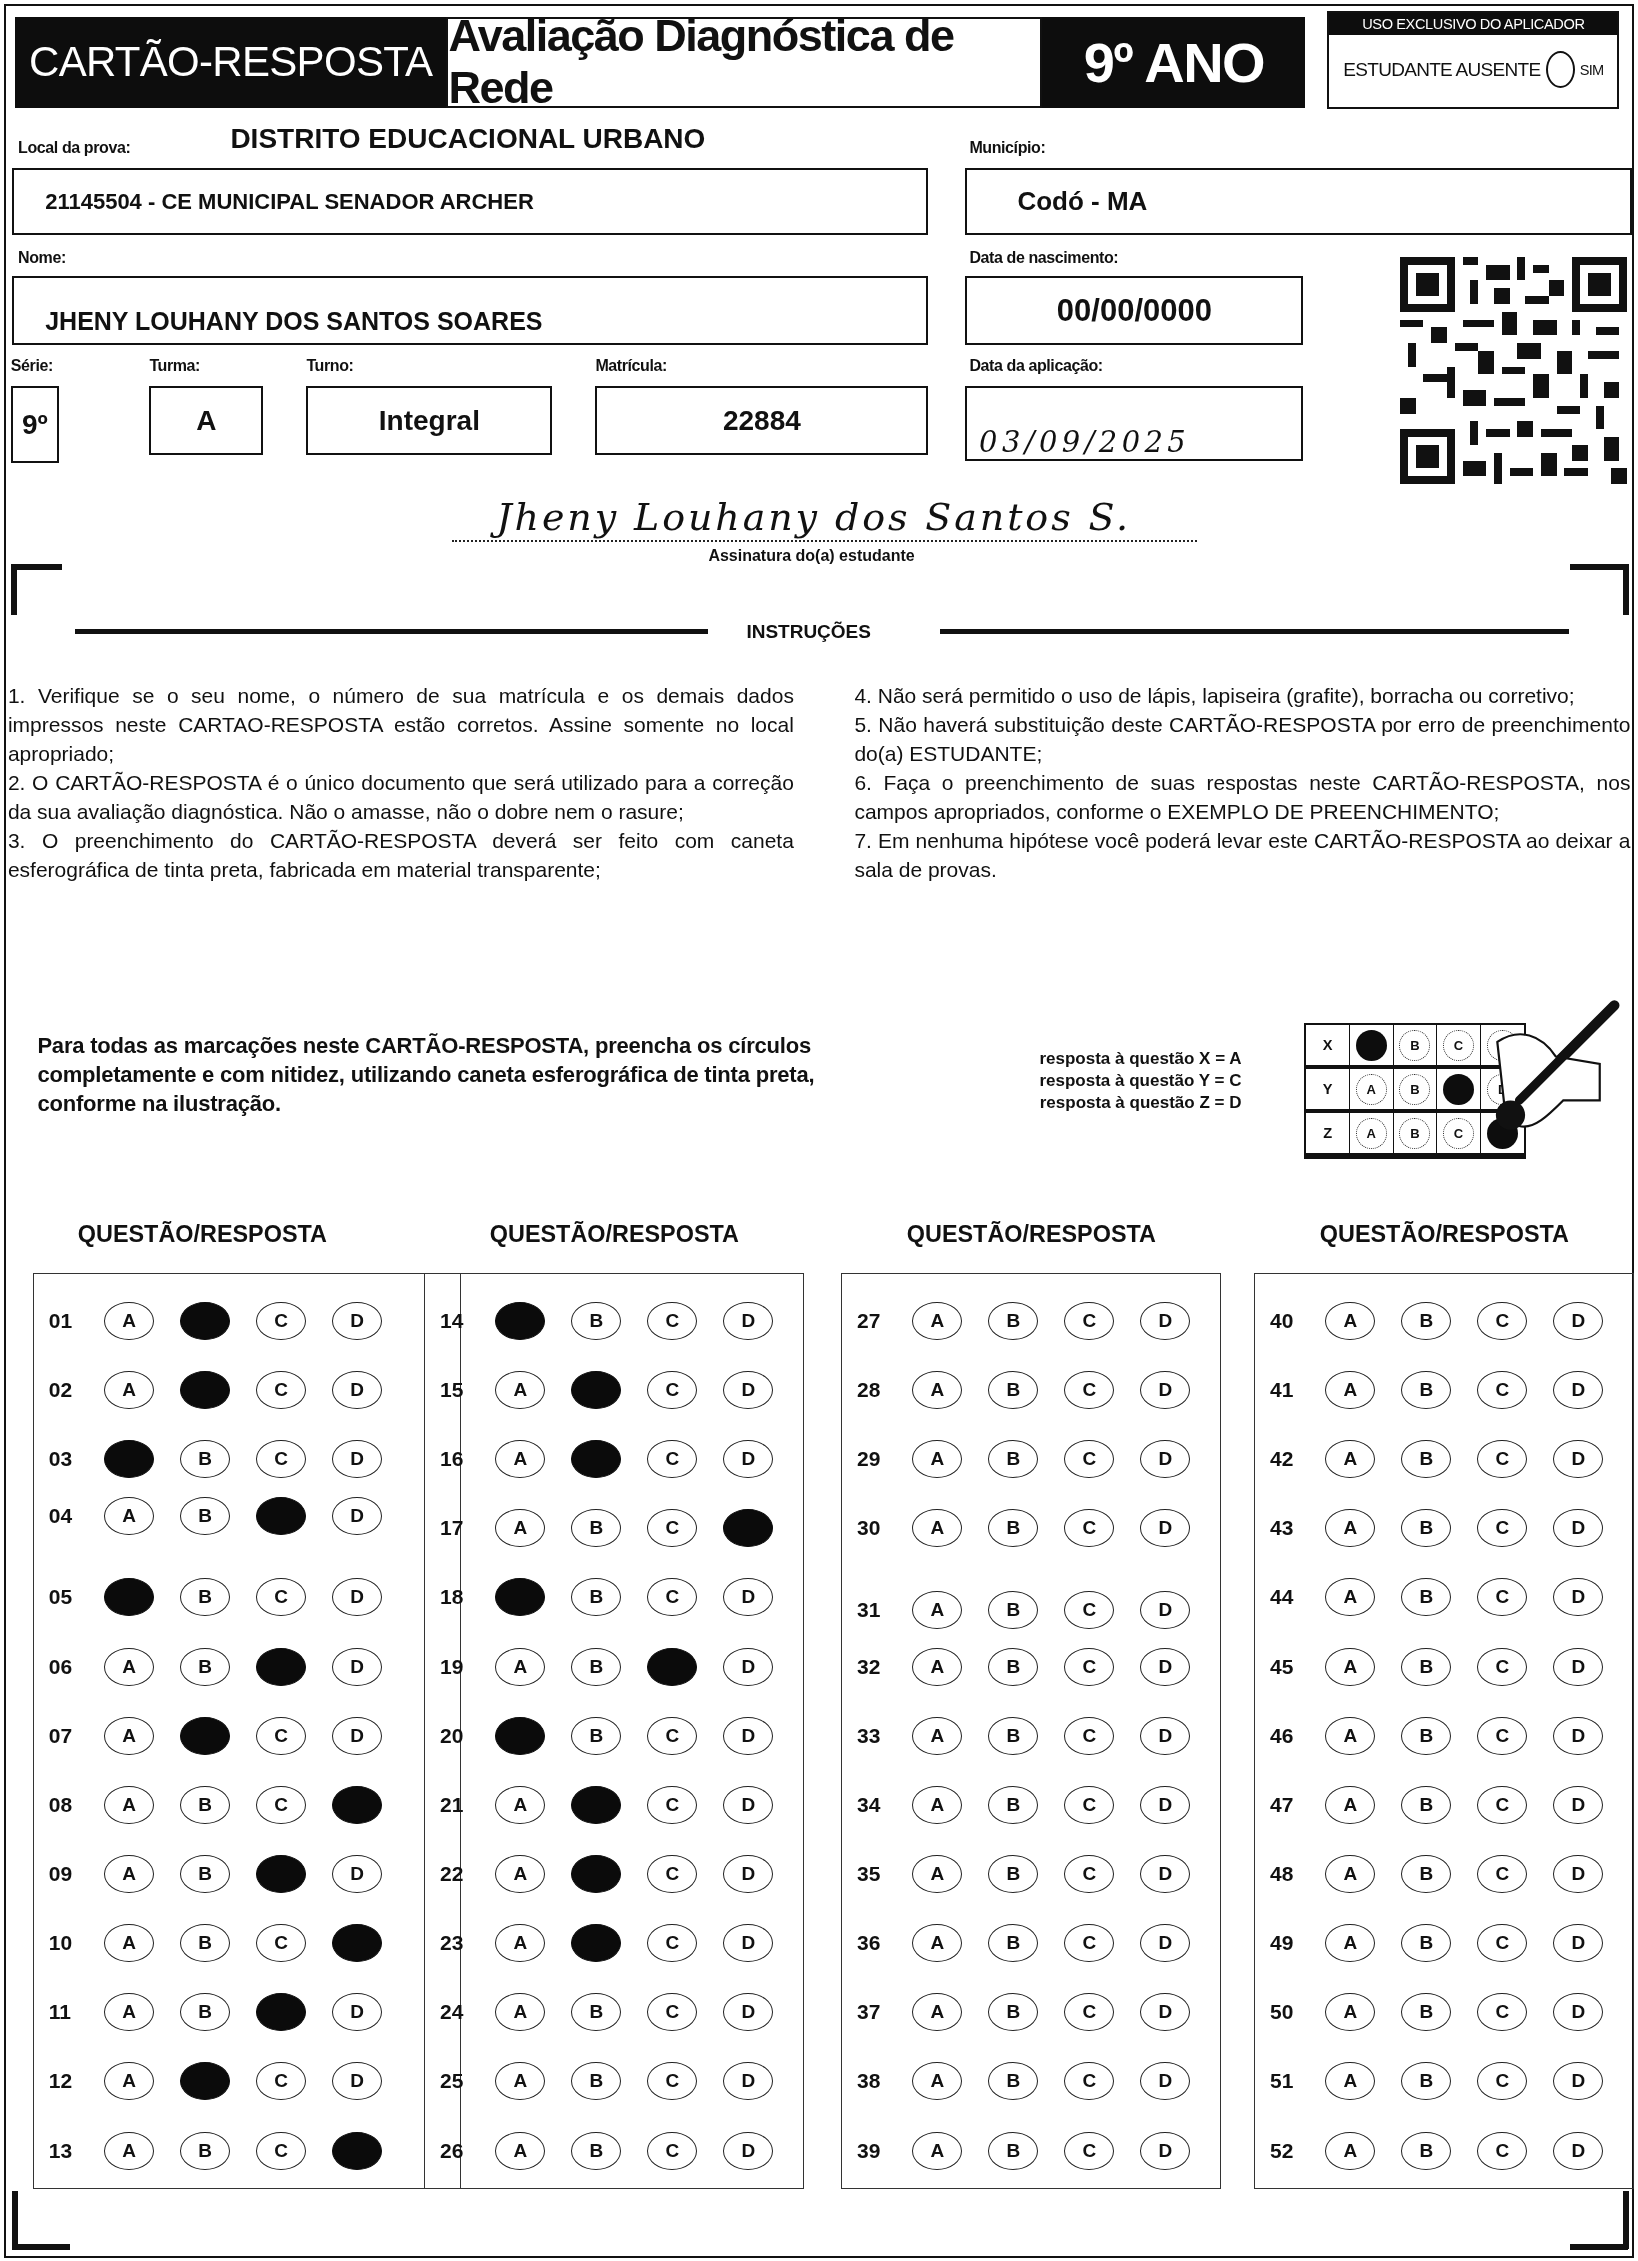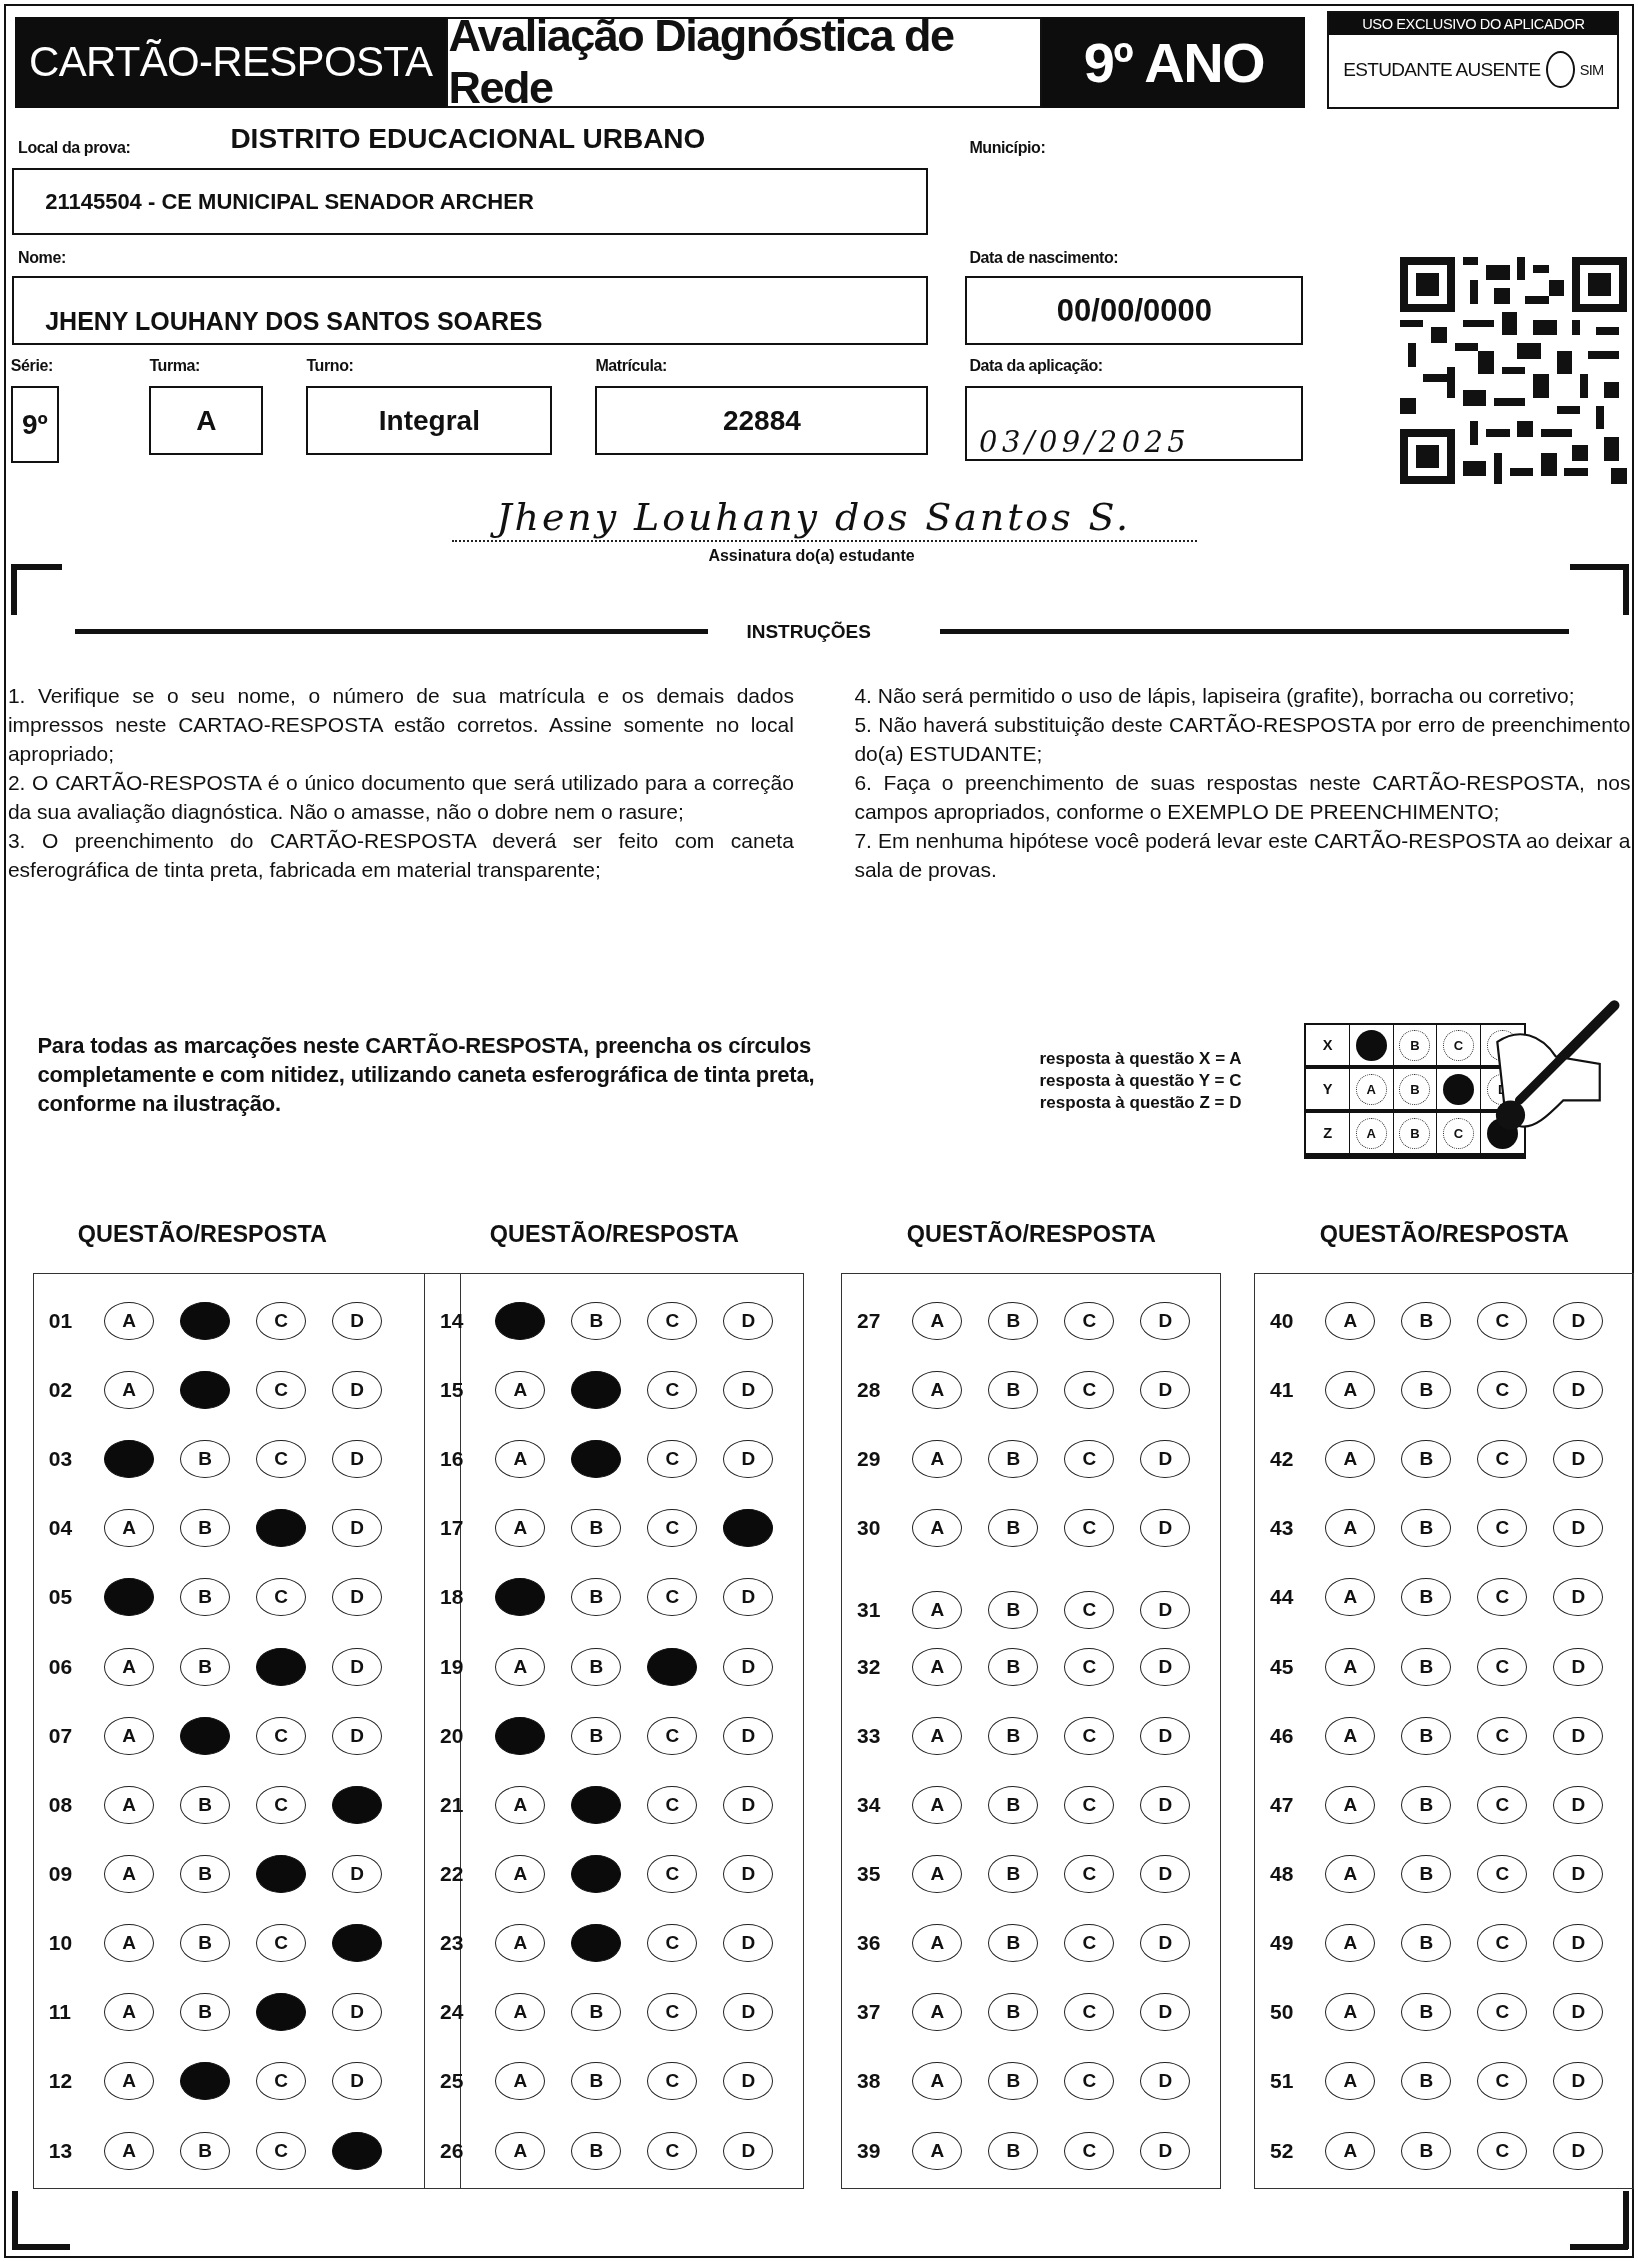--- a/index.html
+++ b/index.html
@@ -66,20 +66,21 @@
       <span class="uso-circle"></span>
       <span style="font-size:14.6px;">SIM</span>
     </div>
   </div>
 
   <div class="abs lbl" style="left:11.7px; top:133px;">Local da prova:</div>
   <div class="abs" style="left:224px; top:117px; font-size:28px; font-weight:bold;">DISTRITO EDUCACIONAL URBANO</div>
   <div class="abs field" style="left:5.8px; top:162px; width:916px; height:67px; padding-left:31px; font-size:22px;">21145504 - CE MUNICIPAL SENADOR ARCHER</div>
 
   <div class="abs lbl" style="left:963px; top:133px;">Município:</div>
+  <div class="abs field" style="left:959px; top:162px; width:667px; height:67px; padding-left:50px; font-size:26px;">Codó - MA</div>
 
   <div class="abs lbl" style="left:11.7px; top:243px;">Nome:</div>
   <div class="abs field" style="left:5.8px; top:270px; width:916px; height:69px; padding-left:31px; padding-top:22px; font-size:25px;">JHENY LOUHANY DOS SANTOS SOARES</div>
 
   <div class="abs lbl" style="left:963px; top:243px;">Data de nascimento:</div>
   <div class="abs field f-center" style="left:959px; top:270px; width:338px; height:69px; font-size:31px;">00/00/0000</div>
 
   <div class="abs lbl" style="left:4.4px; top:351px;">Série:</div>
   <div class="abs field f-center" style="left:4.4px; top:380px; width:48px; height:77px; font-size:28px;">9º</div>
 
@@ -260,21 +261,21 @@
           <div class="bubble">C</div>
           <div class="bubble">D</div>
         </div>
         <div class="q-row" style="top: 163px;">
           <div class="q-num">03</div>
           <div class="bubble filled">A</div>
           <div class="bubble">B</div>
           <div class="bubble">C</div>
           <div class="bubble">D</div>
         </div>
-        <div class="q-row" style="top: 232px;">
+        <div class="q-row" style="top: 220px;">
           <div class="q-num">04</div>
           <div class="bubble">A</div>
           <div class="bubble">B</div>
           <div class="bubble filled">C</div>
           <div class="bubble">D</div>
         </div>
         <div class="q-row" style="top: 301px;">
           <div class="q-num">05</div>
           <div class="bubble filled">A</div>
           <div class="bubble">B</div>

